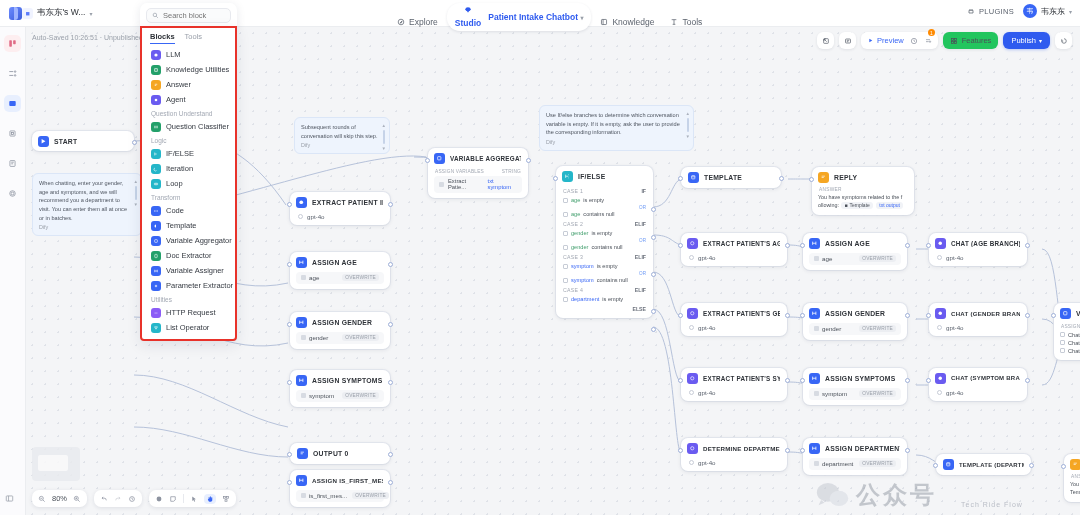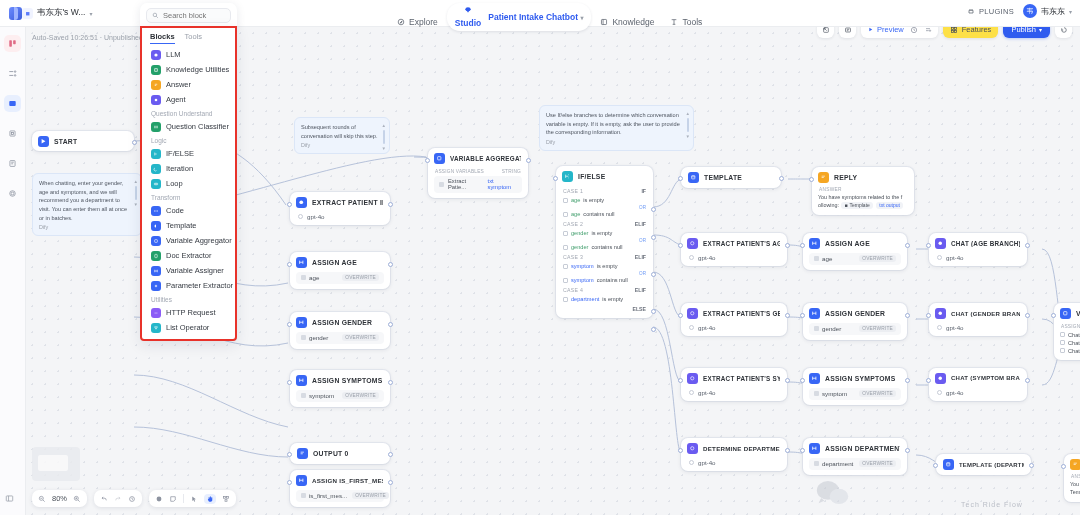--- a/index.html
+++ b/index.html
@@ -89,26 +89,26 @@
   .picker-tabs{display:flex;gap:10px;padding:1px 8px 3px 8px;}
   .ptab{font-size:7.5px;color:#9aa0aa;padding-bottom:2px;}
   .ptab.active{color:#2e3238;font-weight:bold;border-bottom:1.5px solid #3866f5;}
   .pgroup{font-size:6.5px;color:#a2a8b3;padding:3px 9px 2px 9px;}
   .pitem{display:flex;align-items:center;gap:5px;padding:2.5px 9px;}
   .pico{width:10px;height:10px;border-radius:3px;display:flex;align-items:center;justify-content:center;flex:none;}
   .pico svg{width:6px;height:6px;}
   .plabel{font-size:7.5px;color:#353a42;white-space:nowrap;}
 
   
-  .actionbar{position:absolute;right:8px;top:21px;display:flex;align-items:center;gap:5px;z-index:30;}
+  .actionbar{position:absolute;right:8px;top:32px;display:flex;align-items:center;gap:5px;z-index:30;}
   .abtn{background:#fff;border-radius:6px;height:17px;min-width:17px;display:flex;align-items:center;justify-content:center;box-shadow:0 1px 3px rgba(20,30,60,.09);color:#5c636e;padding:0 4px;}
   .agroup{background:#fff;border-radius:6px;height:17px;display:flex;align-items:center;gap:6px;padding:0 6px;box-shadow:0 1px 3px rgba(20,30,60,.09);position:relative;}
   .preview-lbl{font-size:7.5px;color:#3866f5;display:flex;align-items:center;gap:3px;}
   .badge{position:absolute;top:-3px;right:3px;background:#ff8a00;color:#fff;font-size:5px;border-radius:50%;width:7px;height:7px;display:flex;align-items:center;justify-content:center;}
-  .feat{background:#fde047;border-radius:6px;height:17px;display:flex;align-items:center;gap:4px;padding:0 7px;font-size:7.5px;color:#4a5059;box-shadow:0 1px 3px rgba(20,30,60,.09);}
+  .feat{background:#22c55e;border-radius:6px;height:17px;display:flex;align-items:center;gap:4px;padding:0 7px;font-size:7.5px;color:#4a5059;box-shadow:0 1px 3px rgba(20,30,60,.09);}
   .publish{background:#2f5bef;color:#fff;border-radius:6px;height:17px;display:flex;align-items:center;gap:3px;padding:0 8px;font-size:7.5px;box-shadow:0 1px 3px rgba(47,91,239,.3);}
 
   
   .minimap{position:absolute;left:32px;bottom:34px;width:48px;height:34px;background:#e9ebef;border-radius:4px;opacity:.85;z-index:25;}
   .minimap::after{content:"";position:absolute;left:6px;top:8px;width:30px;height:16px;background:#fff;opacity:.7;border-radius:2px;}
   .bottombar{position:absolute;left:32px;bottom:8px;display:flex;gap:7px;z-index:30;}
   .bgroup{background:#fff;border-radius:7px;height:17px;display:flex;align-items:center;gap:6px;padding:0 6px;box-shadow:0 1px 4px rgba(20,30,60,.10);}
   .zoom-val{font-size:7.5px;color:#4a5059;}
   .bico{color:#8d93a0;display:flex;align-items:center;}
   .bico.on{background:#e8effe;color:#3866f5;border-radius:4px;padding:1px 2px;}
@@ -811,20 +811,21 @@
     </div>
 
     <div class="wm">
       <div class="wm-logo">
         <svg viewBox="0 0 40 32" width="34" height="28" fill="#c6cad2">
           <ellipse cx="14" cy="13" rx="13" ry="11"></ellipse>
           <ellipse cx="27" cy="20" rx="11" ry="9" fill="#d6dae2"></ellipse>
           <path d="M6 22l-3 6 7-3z" fill="#c6cad2"></path>
         </svg>
       </div>
+      <div class="wm-txt">公众号</div>
     </div>
     <div class="wm-sub">Tech Ride Flow</div>
 
   </div>
 
   <div class="rail">
     <div class="rail-btn top">
       <svg viewBox="0 0 14 14" width="9" height="9" fill="currentColor">
           <rect x="2" y="2" width="4" height="10" rx="1"></rect>
           <rect x="8" y="2" width="4" height="6" rx="1"></rect>

